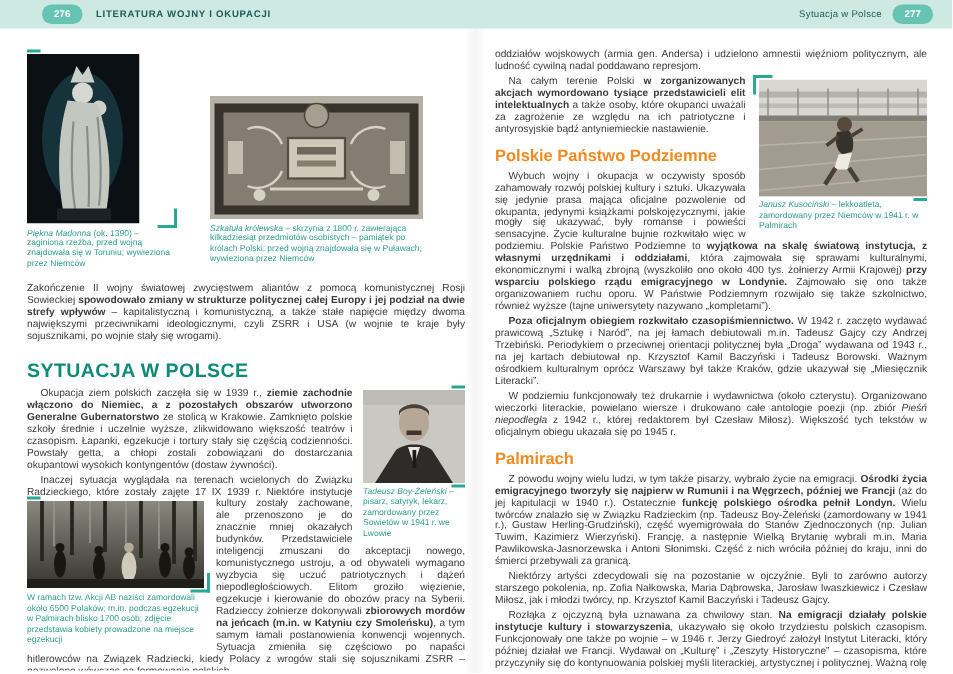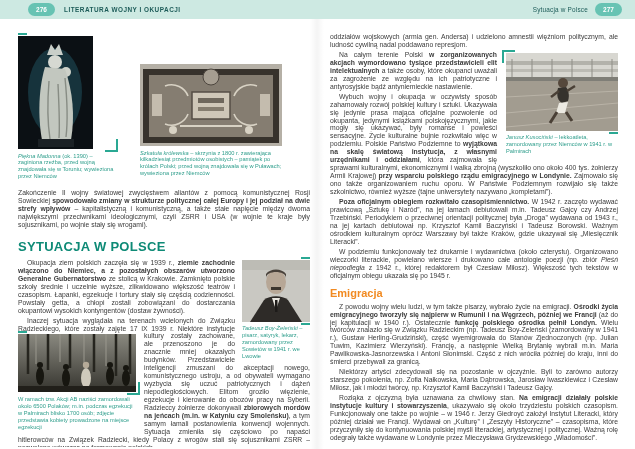--- a/index.html
+++ b/index.html
@@ -190,24 +190,25 @@
             <path d="M53 50 L50 60 L59 60 L62 49 Z" fill="#eceae2"></path>
             <path d="M51 59 L44 70 M60 59 L66 68" stroke="#4a4036" stroke-width="3"></path>
             <path d="M53 38 L45 44 M61 38 L69 33" stroke="#4a4036" stroke-width="2.5"></path>
           </svg>
         </span>
         <span class="cap"><span class="i">Janusz Kusociński</span><span> – lekkoatleta, zamordowany przez Niemców w 1941 r. w Palmirach</span></span>
       </span>
 
       <p class="ind"><span>Na całym terenie Polski </span><span class="b">w zorganizowanych akcjach wymordowano tysiące przedstawicieli elit intelektualnych</span><span> a także osoby, które okupanci uważali za zagrożenie ze względu na ich patriotyczne i antyrosyjskie bądź antyniemieckie nastawienie.</span></p>
 
+      <h3>Polskie Państwo Podziemne</h3>
       <p class="ind"><span>Wybuch wojny i okupacja w oczywisty sposób zahamowały rozwój polskiej kultury i sztuki. Ukazywała się jedynie prasa mająca oficjalne pozwolenie od okupanta, jedynymi książkami polskojęzycznymi, jakie mogły się ukazywać, były romanse i powieści sensacyjne. Życie kulturalne bujnie rozkwitało więc w podziemiu. Polskie Państwo Podziemne to </span><span class="b">wyjątkowa na skalę światową instytucja, z własnymi urzędnikami i oddziałami</span><span>, która zajmowała się sprawami kulturalnymi, ekonomicznymi i walką zbrojną (wyszkoliło ono około 400 tys. żołnierzy Armii Krajowej) </span><span class="b">przy wsparciu polskiego rządu emigracyjnego w Londynie.</span><span> Zajmowało się ono także organizowaniem ruchu oporu. W Państwie Podziemnym rozwijało się także szkolnictwo, również wyższe (tajne uniwersytety nazywano „kompletami”).</span></p>
       <p class="ind"><span class="b">Poza oficjalnym obiegiem rozkwitało czasopiśmiennictwo.</span><span> W 1942 r. zaczęto wydawać prawicową „Sztukę i Naród”, na jej łamach debiutowali m.in. Tadeusz Gajcy czy Andrzej Trzebiński. Periodykiem o przeciwnej orientacji politycznej była „Droga” wydawana od 1943 r., na jej kartach debiutował np. Krzysztof Kamil Baczyński i Tadeusz Borowski. Ważnym ośrodkiem kulturalnym oprócz Warszawy był także Kraków, gdzie ukazywał się „Miesięcznik Literacki”.</span></p>
       <p class="ind"><span>W podziemiu funkcjonowały też drukarnie i wydawnictwa (około czterystu). Organizowano wieczorki literackie, powielano wiersze i drukowano całe antologie poezji (np. zbiór </span><span class="i">Pieśń niepodległa</span><span> z 1942 r., której redaktorem był Czesław Miłosz). Większość tych tekstów w oficjalnym obiegu ukazała się po 1945 r.</span></p>
 
-      <h3>Emigracja</h3>
+      <h3>Palmirach</h3>
       <p class="ind"><span>Z powodu wojny wielu ludzi, w tym także pisarzy, wybrało życie na emigracji. </span><span class="b">Ośrodki życia emigracyjnego tworzyły się najpierw w Rumunii i na Węgrzech, później we Francji</span><span> (aż do jej kapitulacji w 1940 r.). Ostatecznie </span><span class="b">funkcję polskiego ośrodka pełnił Londyn.</span><span> Wielu twórców znalazło się w Związku Radzieckim (np. Tadeusz Boy-Żeleński (zamordowany w 1941 r.), Gustaw Herling-Grudziński), część wyemigrowała do Stanów Zjednoczonych (np. Julian Tuwim, Kazimierz Wierzyński). Francję, a następnie Wielką Brytanię wybrali m.in. Maria Pawlikowska-Jasnorzewska i Antoni Słonimski. Część z nich wróciła później do kraju, inni do śmierci przebywali za granicą.</span></p>
       <p class="ind"><span>Niektórzy artyści zdecydowali się na pozostanie w ojczyźnie. Byli to zarówno autorzy starszego pokolenia, np. Zofia Nałkowska, Maria Dąbrowska, Jarosław Iwaszkiewicz i Czesław Miłosz, jak i młodzi twórcy, np. Krzysztof Kamil Baczyński i Tadeusz Gajcy.</span></p>
       <p class="ind"><span>Rozłąka z ojczyzną była uznawana za chwilowy stan. </span><span class="b">Na emigracji działały polskie instytucje kultury i stowarzyszenia</span><span>, ukazywało się około trzydziestu polskich czasopism. Funkcjonowały one także po wojnie – w 1946 r. Jerzy Giedroyć założył Instytut Literacki, który później działał we Francji. Wydawał on „Kulturę” i „Zeszyty Historyczne” – czasopisma, które przyczyniły się do kontynuowania polskiej myśli literackiej, artystycznej i politycznej. Ważną rolę odegrały także wydawane w Londynie przez Mieczysława Grydzewskiego „Wiadomości”.</span></p>
 
     </div>
   </div>
 </div>
 
 </body></html>

